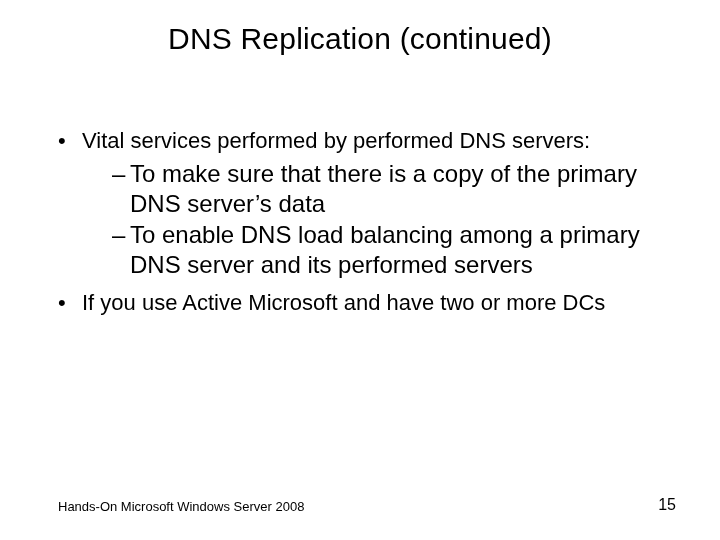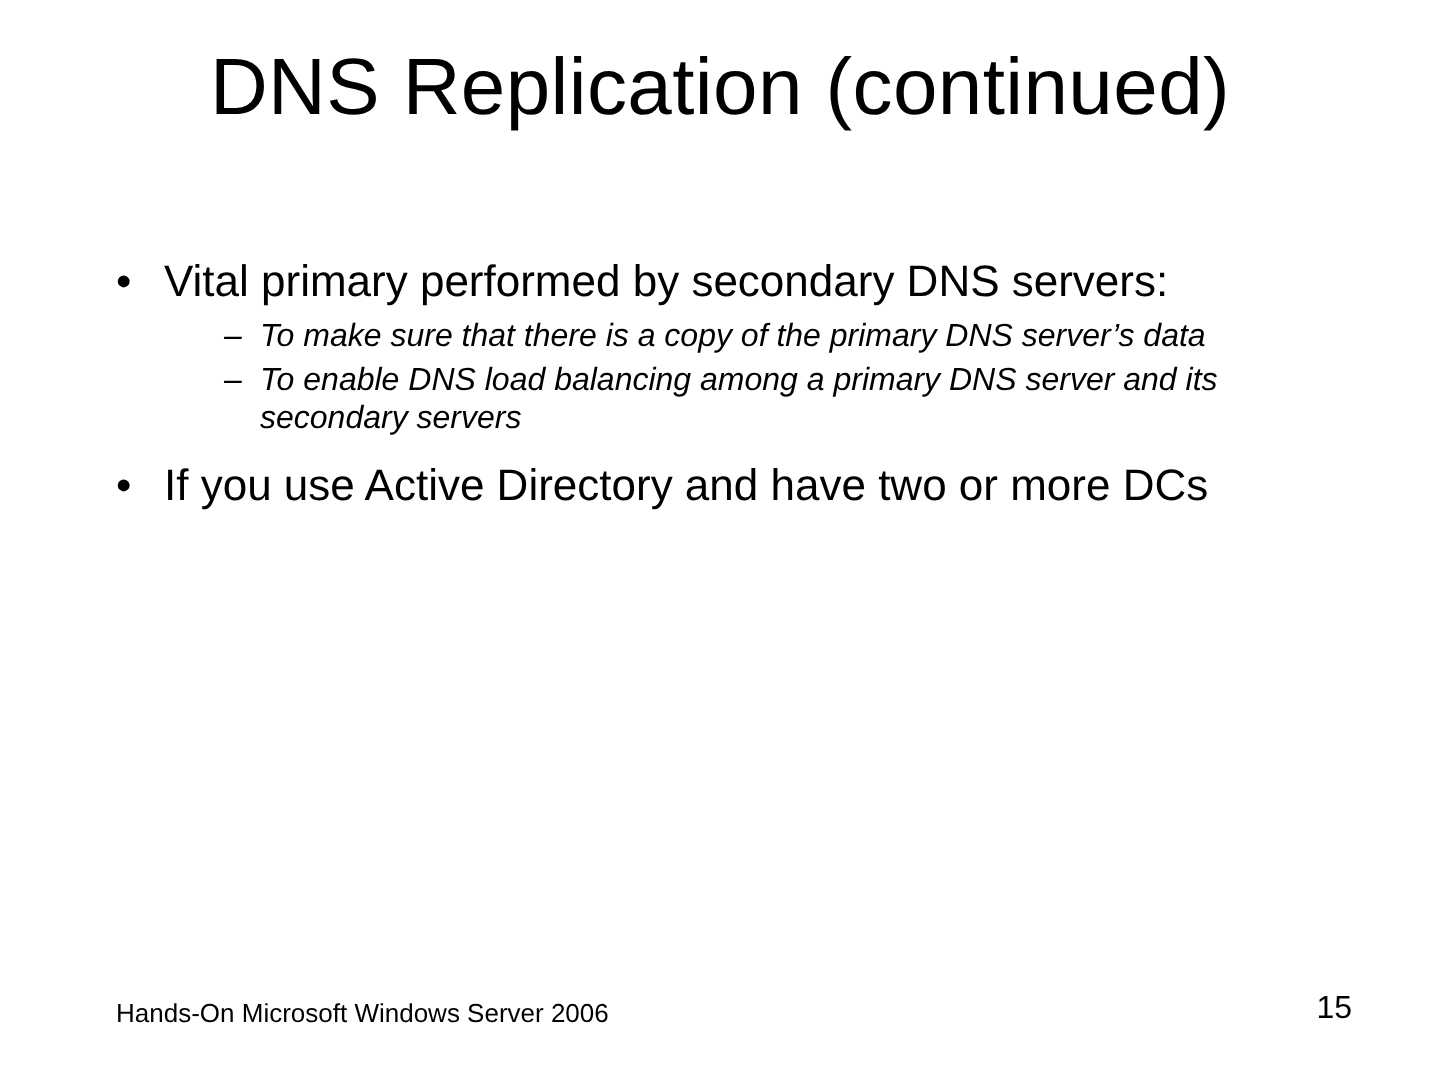--- a/index.html
+++ b/index.html
@@ -17,21 +17,21 @@
     width: 720px;
     height: 540px;
     box-sizing: border-box;
   }
   .title {
     position: absolute;
     top: 22px;
     left: 0;
     width: 100%;
     text-align: center;
-    font-size: 40px;
+    font-size: 30px;
     font-weight: 400;
     letter-spacing: 0.2px;
   }
   .body {
     position: absolute;
     top: 128px;
     left: 58px;
     right: 40px;
     font-size: 22px;
     line-height: 1.22;
@@ -51,23 +51,22 @@
     position: absolute;
     left: 0;
     top: 0;
     font-size: 22px;
     line-height: 1.22;
   }
   ul.level2 {
     list-style: none;
     margin: 4px 0 10px 0;
     padding: 0 0 0 30px;
-    font-size: 16px;
+    font-size: 24px;
     line-height: 1.24;
-    font-style: italic;
   }
   ul.level2 > li {
     position: relative;
     padding-left: 18px;
     margin-bottom: 2px;
   }
   ul.level2 > li::before {
     content: "–";
     position: absolute;
     left: 0;
@@ -90,30 +89,30 @@
 <body>
 
 <div class="slide">
 
   <div class="title">DNS Replication (continued)</div>
 
   <div class="body">
     <ul class="level1">
 
       <li>
-        <span>Vital primary performed by secondary DNS servers:</span>
+        <span>Vital services performed by performed DNS servers:</span>
         <ul class="level2">
           <li><span>To make sure that there is a copy of the primary DNS server’s data</span></li>
-          <li><span>To enable DNS load balancing among a primary DNS server and its secondary servers</span></li>
+          <li><span>To enable DNS load balancing among a primary DNS server and its performed servers</span></li>
         </ul>
       </li>
 
       <li>
-        <span>If you use Active Directory and have two or more DCs</span>
+        <span>If you use Active Microsoft and have two or more DCs</span>
       </li>
 
     </ul>
   </div>
 
-  <div class="footer-left">Hands-On Microsoft Windows Server 2006</div>
+  <div class="footer-left">Hands-On Microsoft Windows Server 2008</div>
   <div class="footer-right">15</div>
 
 </div>
 
 </body></html>

